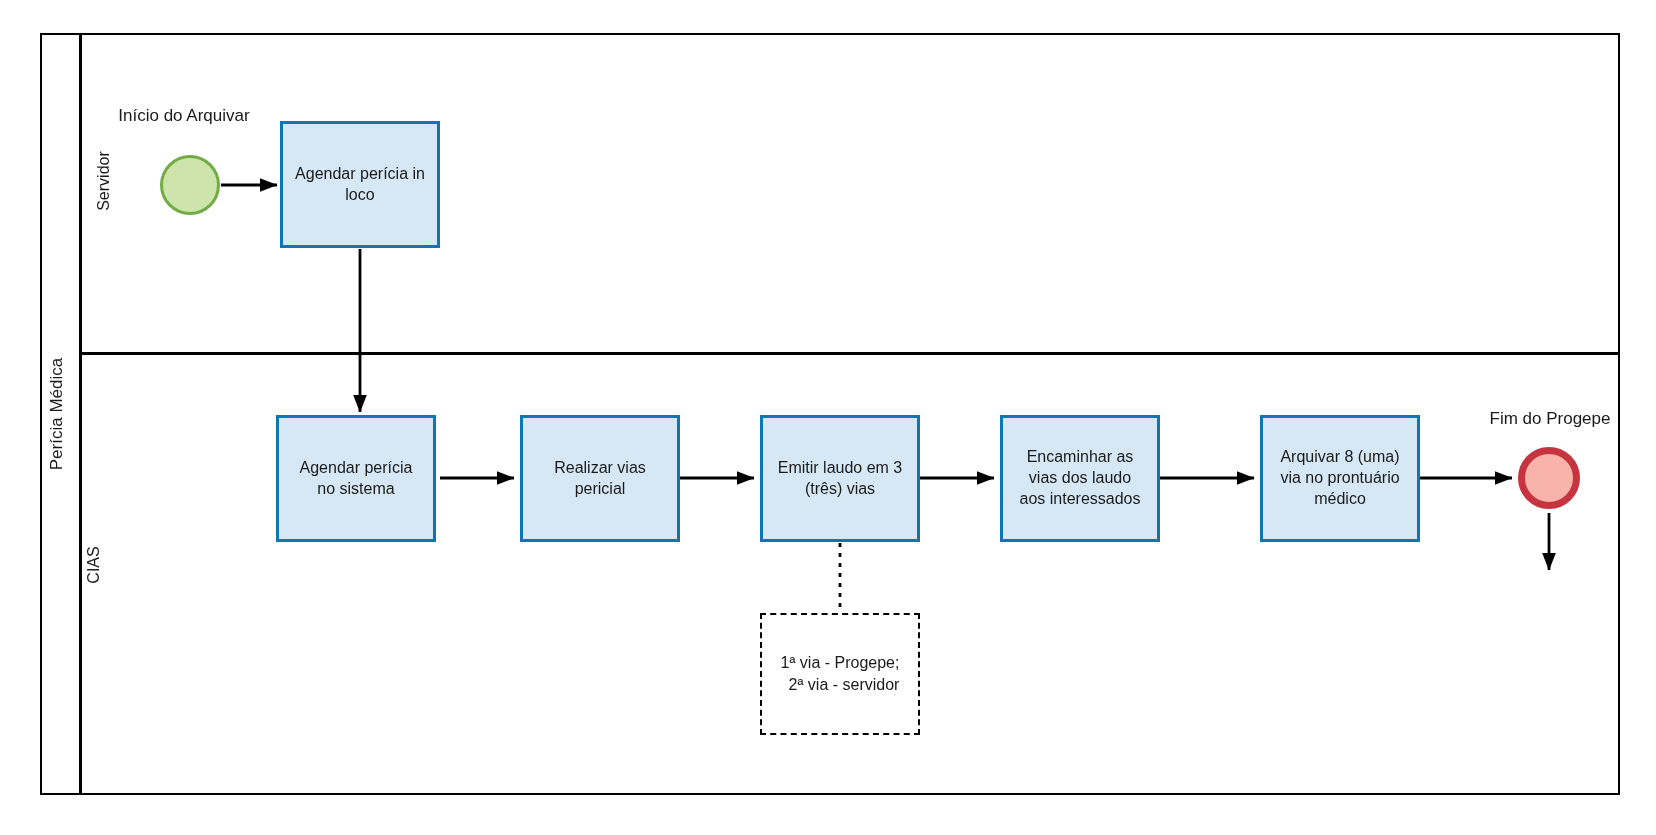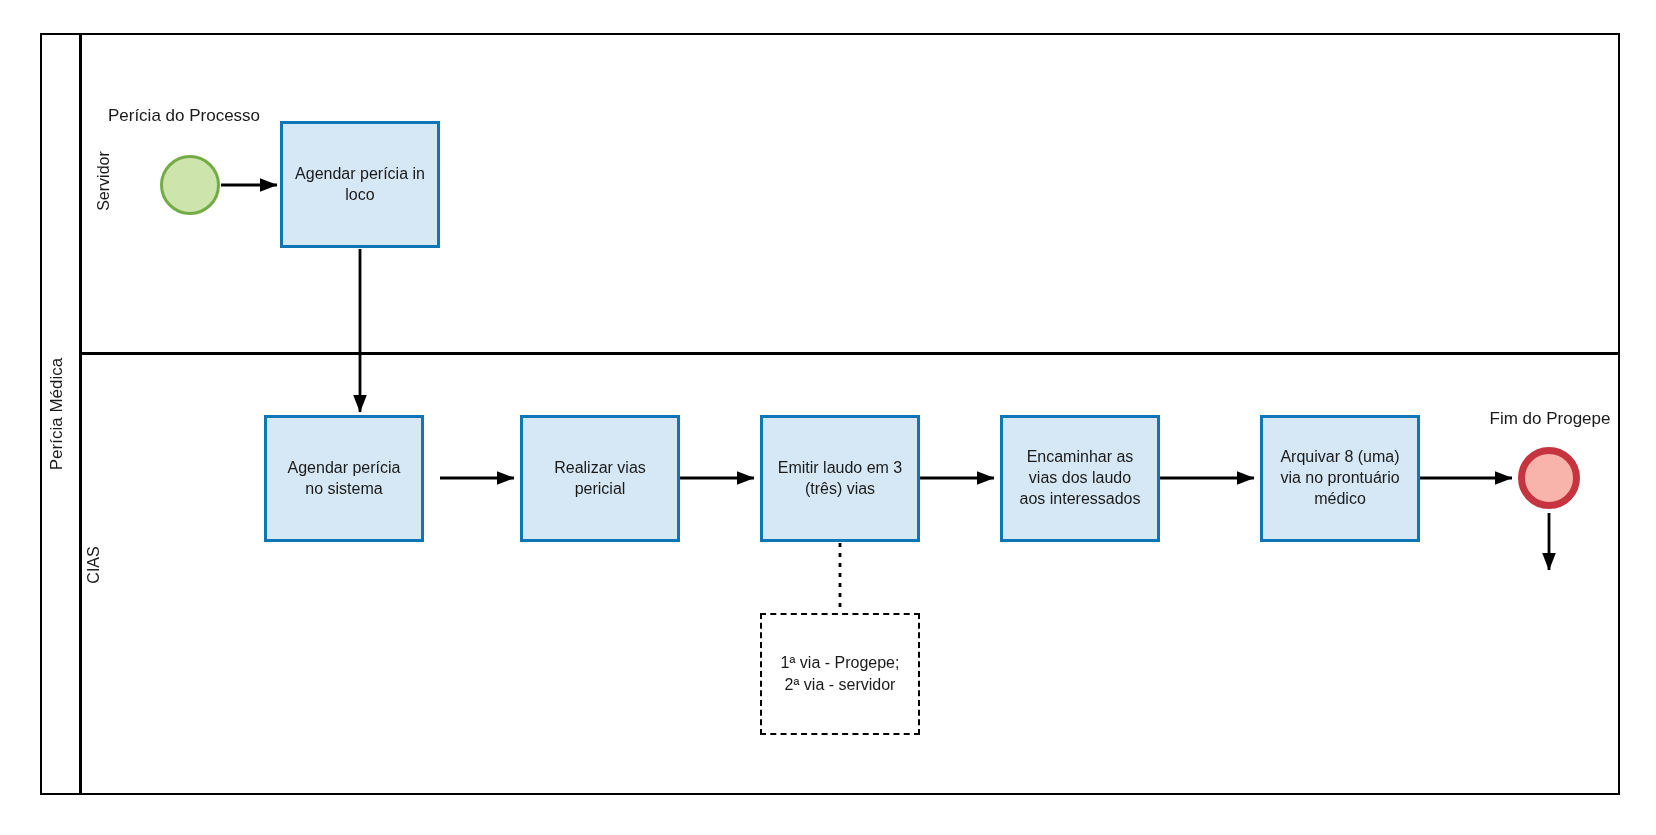--- a/index.html
+++ b/index.html
@@ -30,21 +30,21 @@
   .event{position:absolute;border-radius:50%;box-sizing:border-box;}
   .event-start{left:160px;top:155px;width:60px;height:60px;background:#cde4ad;border:3.5px solid #73ac45;}
   .event-end{left:1518px;top:447px;width:62px;height:62px;background:#f8b4aa;border:7px solid #c5343f;}
   .event-label{position:absolute;width:200px;text-align:center;font-size:17px;}
   .start-label{left:84px;top:106px;}
   .end-label{left:1450px;top:409px;}
   .annotation{
     position:absolute;left:760px;top:613px;width:160px;height:122px;
     border:2.5px dashed #000;box-sizing:border-box;
     display:flex;align-items:center;justify-content:center;
-    text-align:center;font-size:16px;line-height:1.35;white-space:pre-line;
+    text-align:right;font-size:16px;line-height:1.35;white-space:pre-line;
   }
   .connectors{position:absolute;left:0;top:0;pointer-events:none;}
 </style>
 </head>
 <body>
 
 <div class="canvas">
 
   <svg class="connectors" width="1656" height="835" viewBox="0 0 1656 835">
     <defs>
@@ -64,29 +64,29 @@
   </svg>
 
   <div class="pool"></div>
   <div class="pool-strip-divider"></div>
   <div class="lane-divider"></div>
 
   <div class="vlabel pool-label">Perícia Médica</div>
   <div class="vlabel lane-servidor">Servidor</div>
   <div class="vlabel lane-cias">CIAS</div>
 
-  <div class="event-label start-label">Perícia do Processo</div>
+  <div class="event-label start-label">Início do Arquivar</div>
   <div class="event event-start"></div>
 
   <div class="task" style="left:280px;top:121px">
     <span>Agendar perícia in
 loco</span>
   </div>
 
-  <div class="task" style="left:264px;top:415px">
+  <div class="task" style="left:276px;top:415px">
     <span>Agendar perícia
 no sistema</span>
   </div>
 
   <div class="task" style="left:520px;top:415px">
     <span>Realizar vias
 pericial</span>
   </div>
 
   <div class="task" style="left:760px;top:415px">

